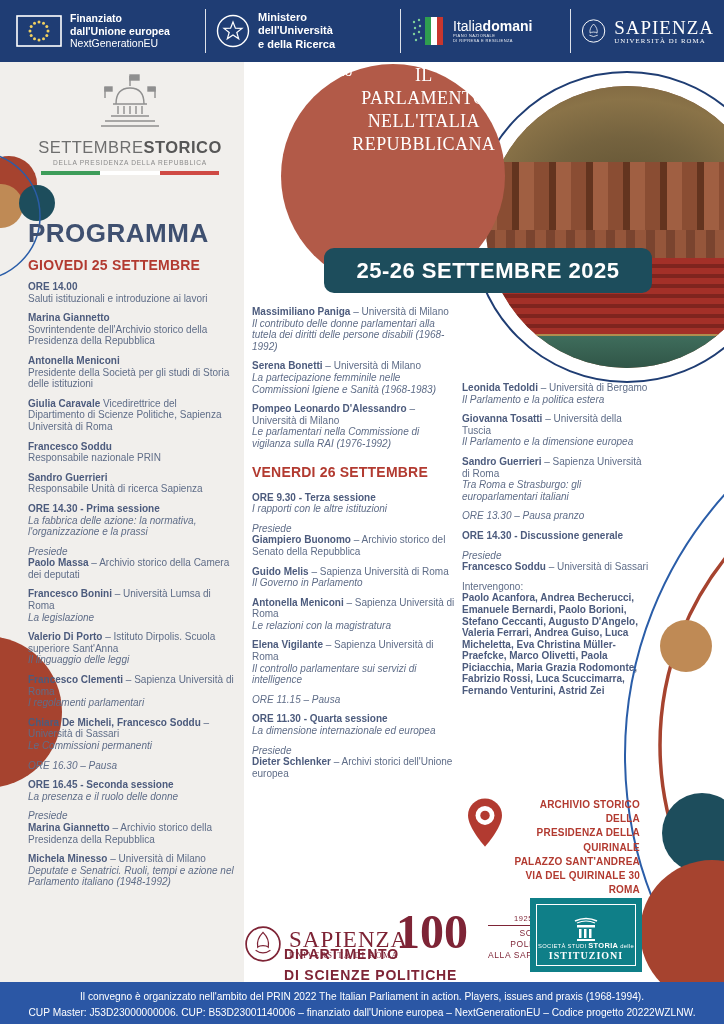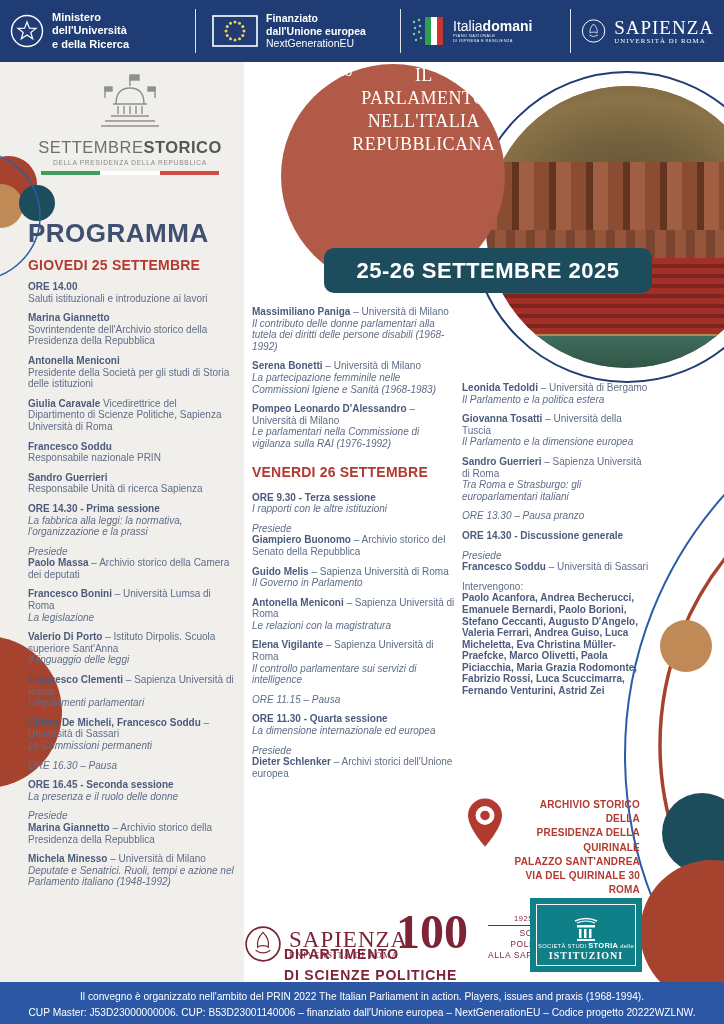--- a/index.html
+++ b/index.html
@@ -107,31 +107,20 @@
     <circle cx="-24" cy="216" r="64" fill="none" stroke="#2a5da8" stroke-width="1.5"></circle>
     <circle cx="-14" cy="712" r="76" fill="#a6432f"></circle>
     <circle cx="960" cy="745" r="300" fill="none" stroke="#a6432f" stroke-width="3.5"></circle>
     <circle cx="1015" cy="755" r="390" fill="none" stroke="#2a5da8" stroke-width="2"></circle>
     <circle cx="686" cy="646" r="26" fill="#bf8a55"></circle>
     <circle cx="702" cy="833" r="40" fill="#1d4d5c"></circle>
     <circle cx="712" cy="932" r="72" fill="#a6432f"></circle>
   </svg>
 
   <div class="header">
-    <div class="hsec hsec2">
-      <svg width="34" height="34" viewBox="0 0 34 34">
-        <circle cx="17" cy="17" r="15.5" fill="none" stroke="#fff" stroke-width="1.4"></circle>
-        <path d="M17 8 L19.4 14.2 L26 14.4 L20.8 18.4 L22.7 24.8 L17 21 L11.3 24.8 L13.2 18.4 L8 14.4 L14.6 14.2 Z" fill="none" stroke="#fff" stroke-width="1.2"></path>
-      </svg>
-      <div class="mur-name">
-        <span>Ministero</span><br>
-        <span>dell'Università</span><br>
-        <span>e della Ricerca</span>
-      </div>
-    </div>
     <div class="hsec hsec1">
       <svg width="46" height="32" viewBox="0 0 46 32">
         <rect x="1" y="1" width="44" height="30" fill="none" stroke="#fff" stroke-width="1.6"></rect>
         <g fill="#f0d060">
           <circle cx="23" cy="7" r="1.5"></circle>
             <circle cx="27.5" cy="8.2" r="1.5"></circle>
             <circle cx="30.8" cy="11.5" r="1.5"></circle>
           <circle cx="32" cy="16" r="1.5"></circle>
             <circle cx="30.8" cy="20.5" r="1.5"></circle>
             <circle cx="27.5" cy="23.8" r="1.5"></circle>
@@ -140,20 +129,31 @@
             <circle cx="15.2" cy="20.5" r="1.5"></circle>
           <circle cx="14" cy="16" r="1.5"></circle>
             <circle cx="15.2" cy="11.5" r="1.5"></circle>
             <circle cx="18.5" cy="8.2" r="1.5"></circle>
         </g>
       </svg>
       <div class="htxt">
         <b>Finanziato</b><br>
         <b>dall'Unione europea</b><br>
         <span>NextGenerationEU</span>
+      </div>
+    </div>
+    <div class="hsec hsec2">
+      <svg width="34" height="34" viewBox="0 0 34 34">
+        <circle cx="17" cy="17" r="15.5" fill="none" stroke="#fff" stroke-width="1.4"></circle>
+        <path d="M17 8 L19.4 14.2 L26 14.4 L20.8 18.4 L22.7 24.8 L17 21 L11.3 24.8 L13.2 18.4 L8 14.4 L14.6 14.2 Z" fill="none" stroke="#fff" stroke-width="1.2"></path>
+      </svg>
+      <div class="mur-name">
+        <span>Ministero</span><br>
+        <span>dell'Università</span><br>
+        <span>e della Ricerca</span>
       </div>
     </div>
     <div class="hsec hsec3">
       <svg width="34" height="30" viewBox="0 0 34 30">
         <g fill="#7fd19a">
           <circle cx="3" cy="6" r="1.2"></circle>
             <circle cx="8" cy="4" r="1.2"></circle>
             <circle cx="4" cy="12" r="1.2"></circle>
           <circle cx="9" cy="10" r="1.2"></circle>
             <circle cx="3" cy="18" r="1.2"></circle>
@@ -248,21 +248,21 @@
   <div class="date-banner">25-26 SETTEMBRE 2025</div>
 
   <div class="col" style="left:28px;top:281px;width:207px;">
     <div>
         <p class="entry"><span class="sg-b">ORE 14.00</span><br><span class="sg-r">Saluti istituzionali e introduzione ai lavori</span></p>
         <p class="entry"><span class="sg-b">Marina Giannetto</span><br><span class="sg-r">Sovrintendente dell'Archivio storico della Presidenza della Repubblica</span></p>
         <p class="entry"><span class="sg-b">Antonella Meniconi</span><br><span class="sg-r">Presidente della Società per gli studi di Storia delle istituzioni</span></p>
         <p class="entry"><span class="sg-b">Giulia Caravale </span><span class="sg-r">Vicedirettrice del Dipartimento di Scienze Politiche, Sapienza Università di Roma</span></p>
         <p class="entry"><span class="sg-b">Francesco Soddu</span><br><span class="sg-r">Responsabile nazionale PRIN</span></p>
         <p class="entry"><span class="sg-b">Sandro Guerrieri</span><br><span class="sg-r">Responsabile Unità di ricerca Sapienza</span></p>
-        <p class="entry"><span class="sg-b">ORE 14.30 - Prima sessione</span><br><span class="sg-i">La fabbrica alla leggi: la normativa, l'organizzazione e la prassi</span></p>
+        <p class="entry"><span class="sg-b">ORE 14.30 - Prima sessione</span><br><span class="sg-i">La fabbrica delle azione: la normativa, l'organizzazione e la prassi</span></p>
         <p class="entry"><span class="sg-i">Presiede</span><br><span class="sg-b">Paolo Massa</span><span class="sg-r"> – Archivio storico della Camera dei deputati</span></p>
         <p class="entry"><span class="sg-b">Francesco Bonini</span><span class="sg-r"> – Università Lumsa di Roma</span><br><span class="sg-i">La legislazione</span></p>
         <p class="entry"><span class="sg-b">Valerio Di Porto</span><span class="sg-r"> – Istituto Dirpolis. Scuola superiore Sant'Anna</span><br><span class="sg-i">Il linguaggio delle leggi</span></p>
         <p class="entry"><span class="sg-b">Francesco Clementi</span><span class="sg-r"> – Sapienza Università di Roma</span><br><span class="sg-i">I regolamenti parlamentari</span></p>
         <p class="entry"><span class="sg-b">Chiara De Micheli, Francesco Soddu</span><span class="sg-r"> – Università di Sassari</span><br><span class="sg-i">Le Commissioni permanenti</span></p>
         <p class="entry"><span class="sg-i">ORE 16.30 – Pausa</span></p>
         <p class="entry"><span class="sg-b">ORE 16.45 - Seconda sessione</span><br><span class="sg-i">La presenza e il ruolo delle donne</span></p>
         <p class="entry"><span class="sg-i">Presiede</span><br><span class="sg-b">Marina Giannetto</span><span class="sg-r"> – Archivio storico della Presidenza della Repubblica</span></p>
         <p class="entry"><span class="sg-b">Michela Minesso</span><span class="sg-r"> – Università di Milano</span><br><span class="sg-i">Deputate e Senatrici. Ruoli, tempi e azione nel Parlamento italiano (1948-1992)</span></p>
       </div>

